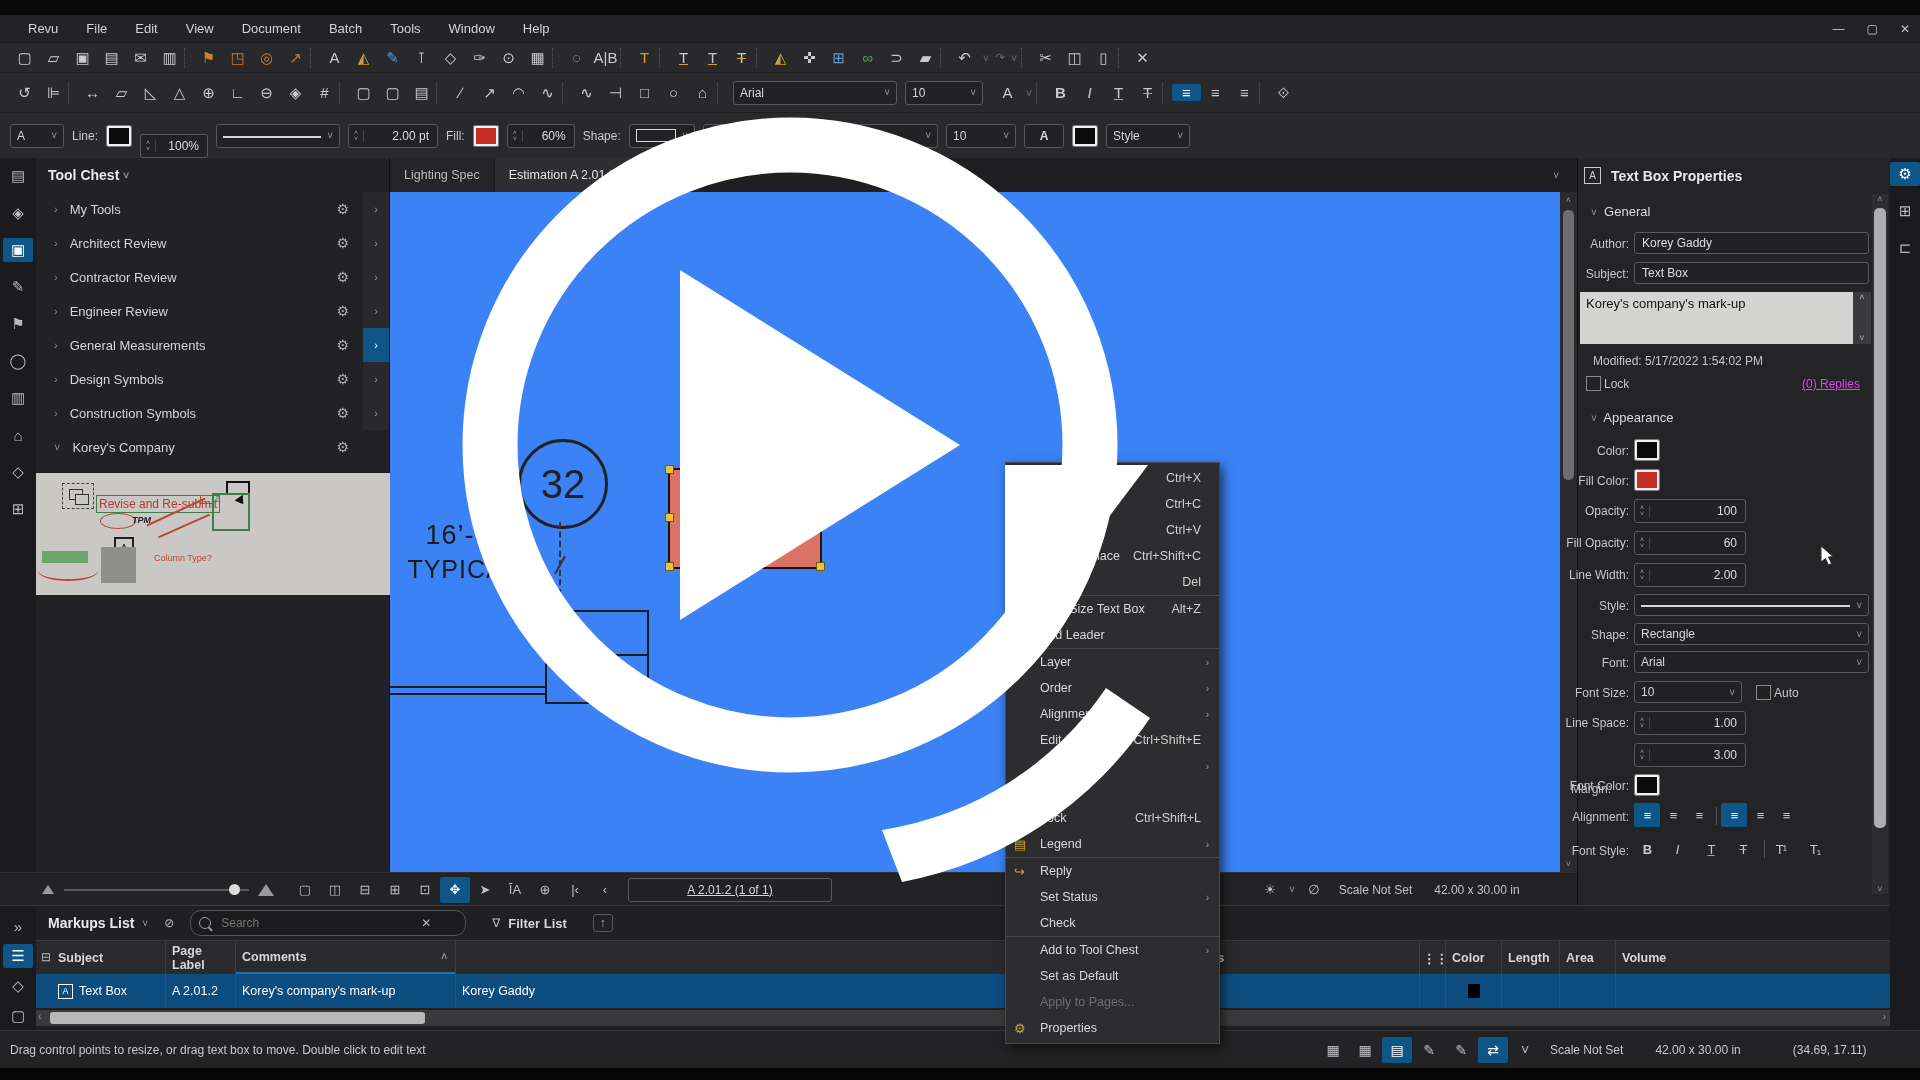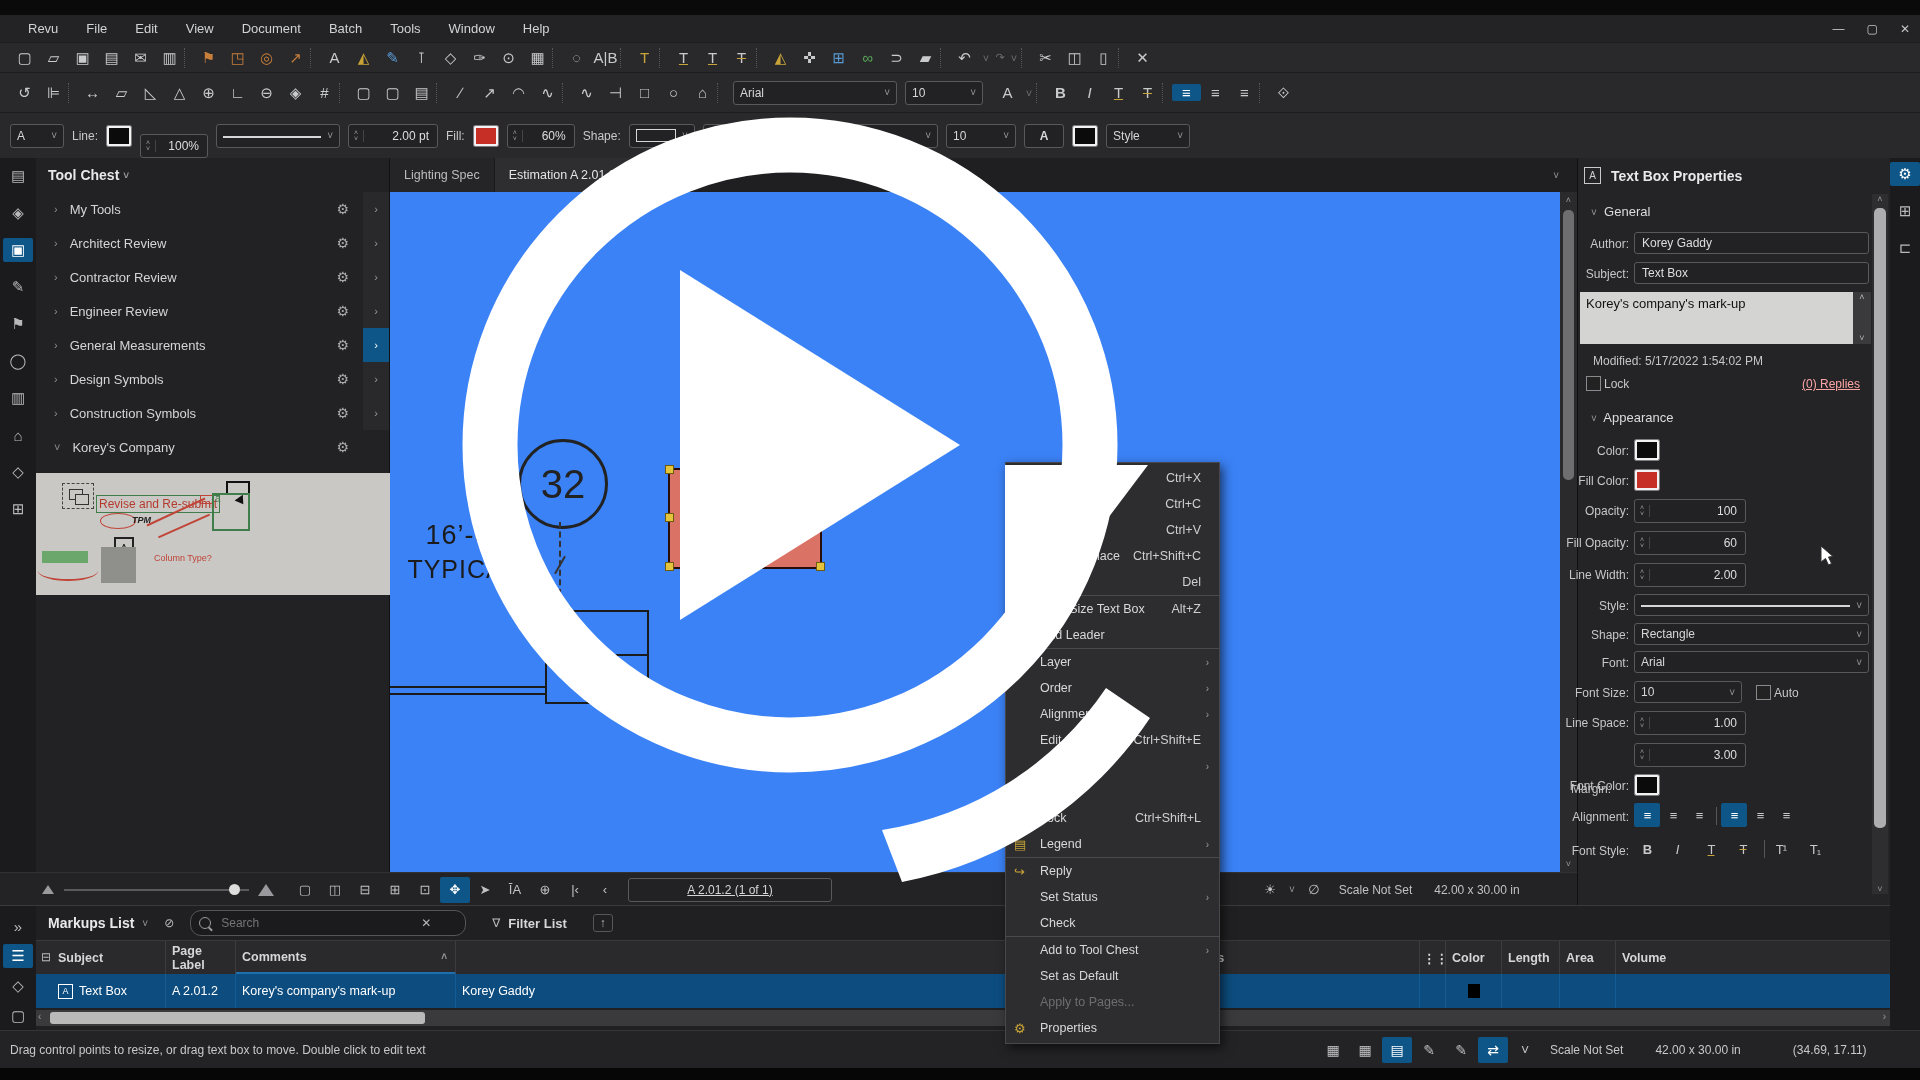--- a/index.html
+++ b/index.html
@@ -447,21 +447,21 @@
     <div class="pin" style="left:56px;top:104px;width:235px;">
         <span>Text Box</span>
       </div>
     <div style="position:absolute;left:2px;top:134px;width:291px;height:52px;background:#d4d4d2;color:#111;font-size:13px;padding:4px 6px;box-sizing:border-box;">
       <span>Korey's company's mark-up</span>
       <div style="position:absolute;right:0;top:0;width:18px;height:100%;background:#3a3a3c;color:#b5b5b7;font-size:9px;text-align:center;">˄<div style="position:absolute;bottom:1px;width:100%;">˅</div></div>
     </div>
     <span class="plab" style="left:15px;top:196px;width:260px;text-align:left;">Modified: 5/17/2022 1:54:02 PM</span>
     <span style="position:absolute;left:8px;top:218px;width:13px;height:13px;border:1px solid #8a8a8e;background:#222;"></span>
     <span class="plab" style="left:26px;top:219px;width:40px;text-align:left;">Lock</span>
-    <a style="position:absolute;right:30px;top:219px;color:#fca5a5;text-decoration:underline;">(0) Replies</a>
+    <a style="position:absolute;right:30px;top:219px;color:#d946ef;text-decoration:underline;">(0) Replies</a>
     <span class="sect" style="left:13px;top:252px;"><span class="chev">˅</span>&nbsp; <span>Appearance</span></span>
     <span class="plab" style="left:0;top:286px;width:51px;">Color:</span>
     <div class="swatch" style="position:absolute;left:56px;top:281px;"></div>
     <span class="plab" style="left:-10px;top:316px;width:61px;">Fill Color:</span>
     <div class="swatch red" style="position:absolute;left:56px;top:311px;"></div>
     <span class="plab" style="left:-10px;top:346px;width:61px;">Opacity:</span>
     <div class="spin" style="position:absolute;left:56px;top:341px;width:110px;">
         <span class="spincol">˄<br>˅</span>
         <span class="spinv">100</span>
       </div>

